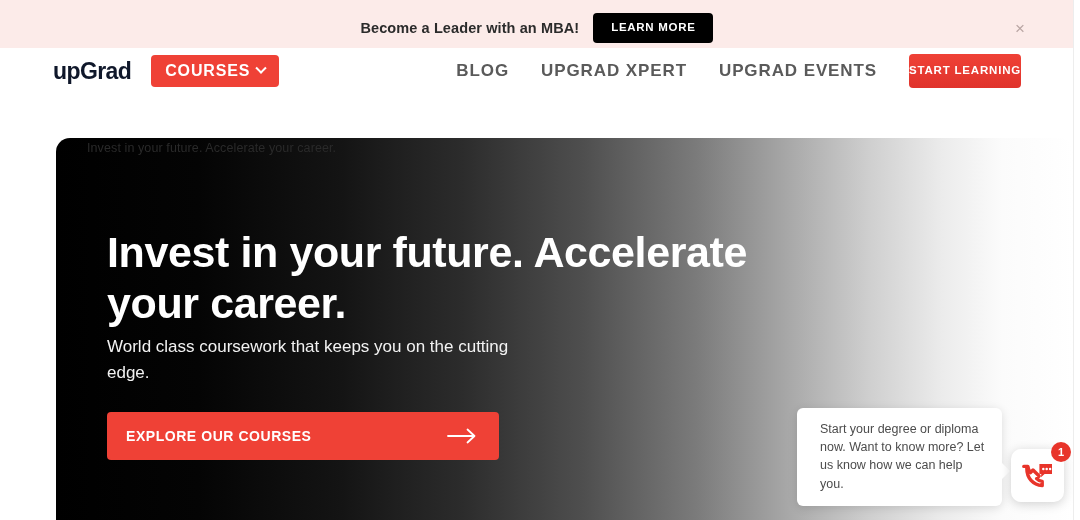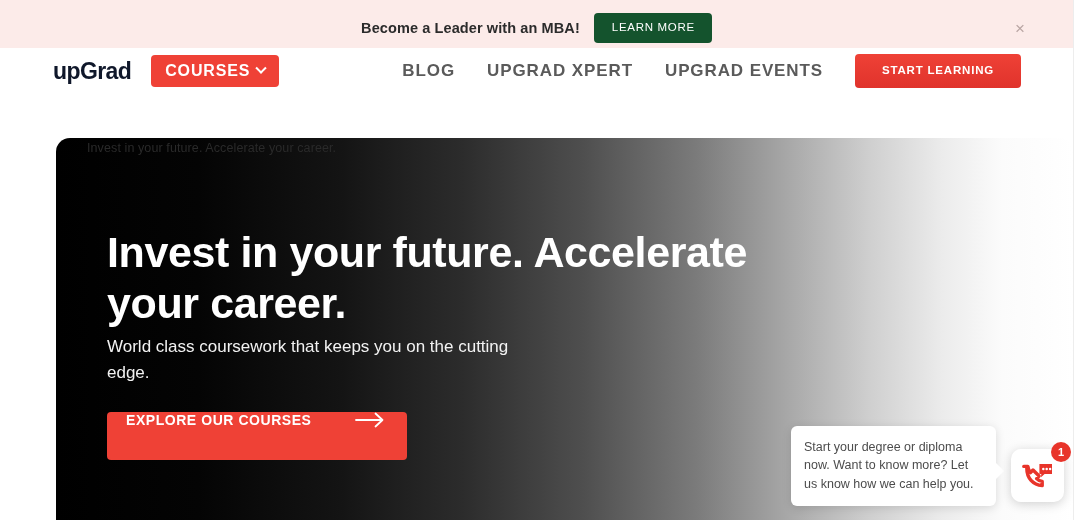--- a/index.html
+++ b/index.html
@@ -38,27 +38,27 @@
     gap:14px;
   }
   #promo-text {
     font-size:14.5px;
     font-weight:bold;
     color:#2b2b2b;
     letter-spacing:0.1px;
     white-space:nowrap;
   }
   #promo-cta {
-    background:#14532d;
+    background:#000000;
     color:#ffffff;
     border:none;
     border-radius:4px;
     font-family:"Liberation Sans", sans-serif;
     font-size:11.5px;
-    font-weight:normal;
+    font-weight:bold;
     letter-spacing:0.7px;
     padding:9px 17px 9px 18px;
     cursor:pointer;
     line-height:1;
   }
   #promo-close {
     position:absolute;
     right:42px;
     top:50%;
     transform:translateY(-50%);
@@ -136,21 +136,21 @@
   }
   #start-learning-button {
     background:linear-gradient(180deg,#ef4136 0%, #e0332c 100%);
     color:#ffffff;
     border:none;
     border-radius:4px;
     font-family:"Liberation Sans", sans-serif;
     font-size:11.5px;
     font-weight:bold;
     letter-spacing:0.8px;
-    padding:11px 27px;
+    padding:11px 0;
     cursor:pointer;
     line-height:1;
     white-space:nowrap;
   }
 
   
   #hero {
     position:absolute;
     left:56px;
     top:138px;
@@ -197,26 +197,27 @@
   #hero-subtitle {
     margin-top:5px;
     color:#f2f2f2;
     font-size:17px;
     line-height:1.5;
     max-width:432px;
     font-weight:normal;
   }
   #explore-courses-button {
     margin-top:27px;
-    width:300px;
+    width:392px;
     height:48px;
     background:#ef4136;
     border:none;
     border-radius:4px;
     display:flex;
+    align-items:center;
     justify-content:space-between;
     padding:0 22px 0 19px;
     cursor:pointer;
     font-family:"Liberation Sans", sans-serif;
   }
   #explore-courses-label {
     color:#ffffff;
     font-size:14px;
     font-weight:bold;
     letter-spacing:0.55px;
@@ -238,26 +239,26 @@
     width:21px; height:21px;
     border-radius:50%;
     background:#7c8a95;
     display:flex;
     align-items:center;
     justify-content:center;
     cursor:pointer;
   }
   #chat-tooltip {
     position:absolute;
-    right:68px;
+    right:62px;
     bottom:-4px;
     width:205px;
     background:#ffffff;
     border-radius:6px;
-    padding:12px 15px 13px 13px;
+    padding:12px 15px 13px 23px;
     box-shadow:0 2px 10px rgba(0,0,0,0.13);
   }
   #chat-tooltip:after {
     content:"";
     position:absolute;
     right:-8px;
     bottom:26px;
     width:0; height:0;
     border-top:9px solid transparent;
     border-bottom:9px solid transparent;

